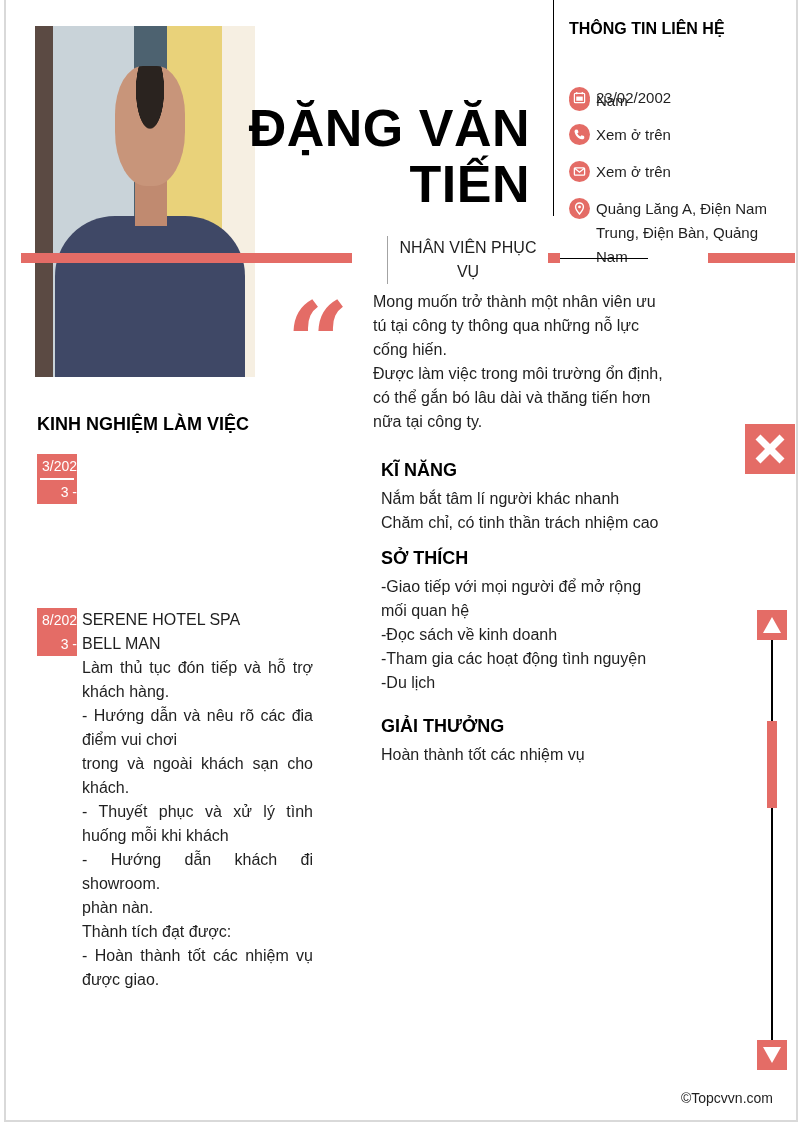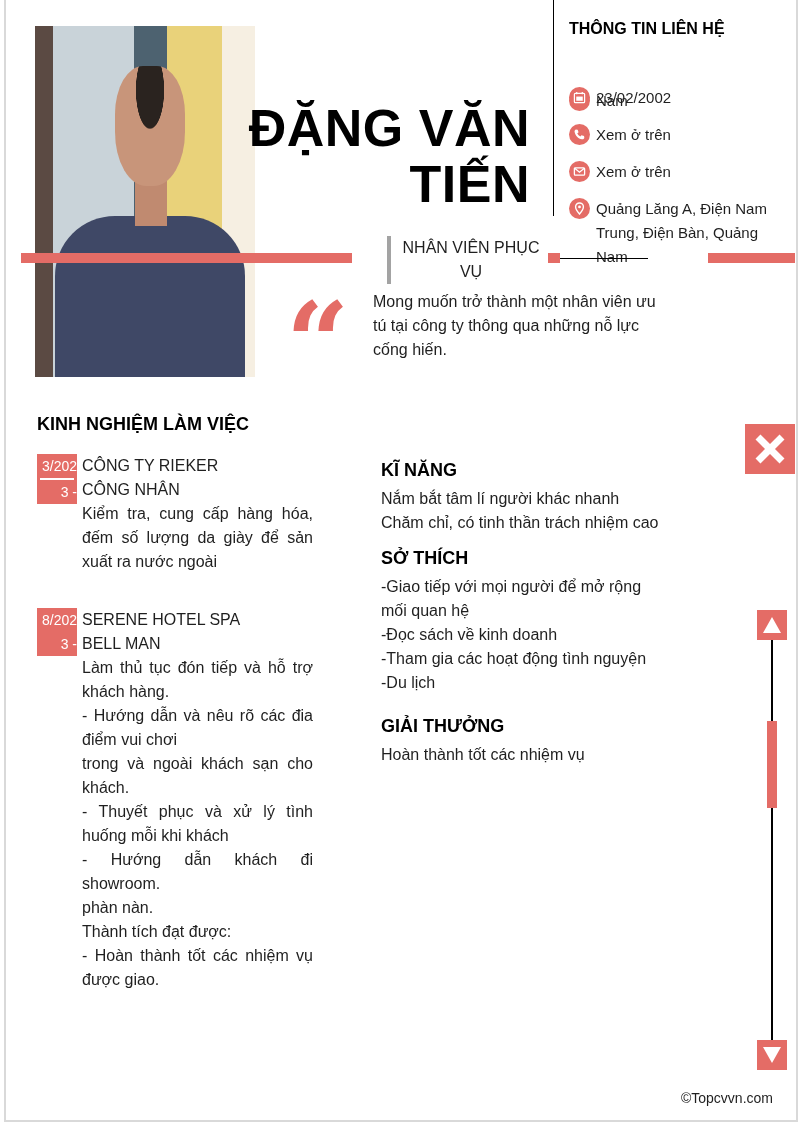--- a/index.html
+++ b/index.html
@@ -26,21 +26,21 @@
     .contact-row { left: 569px; width: 220px; display: flex; align-items: flex-start; font-size: 15px; line-height: 24px; color: #1f1f1f; }
     .cicon { width: 21px; height: 21px; border-radius: 50%; background: #e46c66; margin-right: 6px; margin-top: 1px;
              flex: 0 0 21px; display: flex; align-items: center; justify-content: center; }
 
     .bar-left { left: 21px; top: 253px; width: 331px; height: 10px; }
     .bar-mid { left: 548px; top: 253px; width: 12px; height: 10px; }
     .bar-right { left: 708px; top: 253px; width: 87px; height: 10px; }
     .strike { left: 560px; top: 258px; width: 88px; height: 1px; background: #000; }
 
     .job-title { left: 387px; top: 236px; width: 160px; font-size: 16px; line-height: 24px; text-align: center; color: #1f1f1f;
-                 border-left: 4px solid #a3a3a3; padding-left: 0; }
+                 border-left: 1px solid #a3a3a3; padding-left: 0; }
     .quote-mark { left: 286px; top: 288px; font-size: 110px; line-height: 110px; color: #e46c66; font-family: "DejaVu Serif", serif; font-weight: bold; }
     .objective { left: 373px; top: 290px; width: 290px; font-size: 16px; line-height: 24px; color: #1f1f1f; }
 
     .sec-title { font-size: 18px; font-weight: bold; color: #000; }
     .exp-title { left: 37px; top: 414px; }
     .exp-item { left: 37px; width: 276px; }
     .date-box { position: absolute; left: 0; top: 0; width: 40px; background: #e46c66; color: #fff; font-size: 14px;
                 line-height: 24px; text-align: right; }
     .date-box .sep { display: block; height: 2px; background: #fff; margin: 0 3px; }
     .exp-body { margin-left: 45px; font-size: 16px; line-height: 24px; color: #1f1f1f; }
@@ -126,34 +126,30 @@
         <circle cx="7" cy="5.3" r="1.5" fill="#fff"></circle>
       </svg>
   </span>
   <span>Quảng Lăng A, Điện Nam Trung, Điện Bàn, Quảng Nam</span>
 </div>
 <div class="abs strike"></div>
 
 <div class="abs quote-mark">“</div>
 <div class="abs objective">
   <div>Mong muốn trở thành một nhân viên ưu tú tại công ty thông qua những nỗ lực cống hiến.</div>
+  <div>Được làm việc trong môi trường ổn định, có thể gắn bó lâu dài và thăng tiến hơn nữa tại công ty.</div>
 </div>
 
 <div class="abs sec-title exp-title">KINH NGHIỆM LÀM VIỆC</div>
 
 <div class="abs exp-item" style="top:454px;">
   <div class="date-box">
     <span>3/202</span>
     <span class="sep"></span>
     <span>3 -</span>
-  </div>
-  <div class="exp-body">
-    <div>CÔNG TY RIEKER</div>
-    <div>CÔNG NHÂN</div>
-    <div class="exp-desc">Kiểm tra, cung cấp hàng hóa, đếm số lượng da giày để sản xuất ra nước ngoài</div>
   </div>
 </div>
 
 <div class="abs exp-item" style="top:608px;">
   <div class="date-box">
     <span>8/202</span>
     <span class="sep" style="background:transparent;height:0;"></span>
     <span>3 -</span>
   </div>
   <div class="exp-body">

